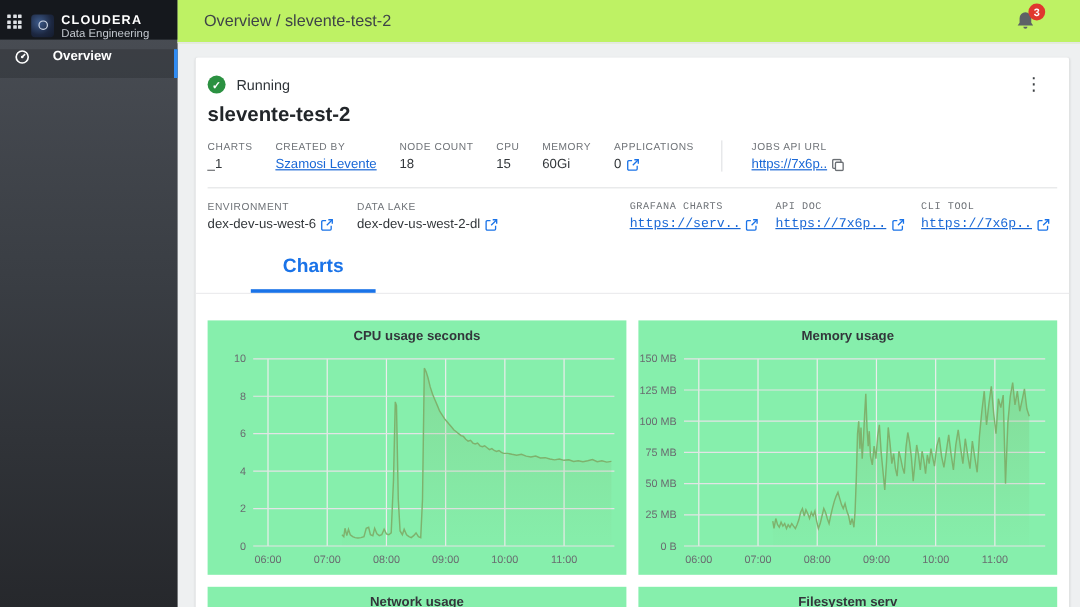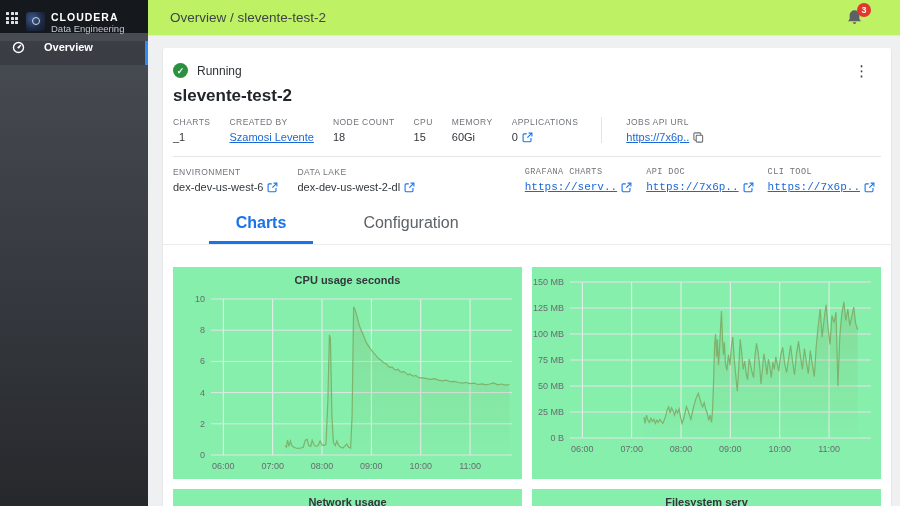--- a/index.html
+++ b/index.html
@@ -226,21 +226,20 @@
                     <path d="M7.2 1.2h3.6v3.6" fill="none" stroke="#1a73e8" stroke-width="1.2"></path>
                     <path d="M10.6 1.4L5.8 6.2" stroke="#1a73e8" stroke-width="1.2"></path>
                   </svg>
               </div>
             </div>
           </div>
         </div>
 
         <div class="tabs">
           <div class="tab active">Charts</div>
-          <div class="tab">Configuration</div>
         </div>
 
         <div class="charts">
           <div class="panel">
             <div class="panel-title">CPU usage seconds</div>
             <svg class="chart-svg" width="349" height="188">
                 <line x1="50.3360655737705" x2="50.3360655737705" y1="8" y2="164" stroke="#eceded"></line>
                 <text x="50.3360655737705" y="178" text-anchor="middle" class="tick">06:00</text>
                 <line x1="99.68032786885246" x2="99.68032786885246" y1="8" y2="164" stroke="#eceded"></line>
                 <text x="99.68032786885246" y="178" text-anchor="middle" class="tick">07:00</text>
@@ -268,20 +267,21 @@
                   <linearGradient id="grad0_0" x1="0" y1="0" x2="0" y2="1">
                     <stop offset="0" stop-color="#7eb26d" stop-opacity="0.30"></stop>
                     <stop offset="1" stop-color="#7eb26d" stop-opacity="0.02"></stop>
                   </linearGradient>
                 </defs>
                 <polygon points="112.0,154.6 113.5,156.2 114.5,149.2 116.0,155.4 117.4,150.0 118.9,154.6 120.9,156.2 122.9,157.0 125.3,157.4 127.8,157.0 130.3,156.2 132.2,149.2 134.2,148.4 135.7,154.6 137.7,155.4 139.2,149.2 141.1,153.9 143.1,155.4 145.1,154.6 147.1,150.0 149.0,153.9 151.0,154.6 153.0,153.1 154.9,109.4 156.4,43.9 157.4,47.0 158.9,125.0 160.4,151.5 162.3,154.6 163.8,150.0 165.8,154.6 167.8,156.2 169.7,157.0 171.7,155.4 173.7,153.1 175.7,156.2 177.6,157.0 179.1,125.0 180.6,15.8 182.1,18.9 183.6,23.6 185.5,31.4 187.5,37.6 189.5,42.3 191.5,47.0 193.4,51.7 195.4,54.8 197.4,57.9 199.4,60.3 201.3,62.6 203.3,64.9 205.3,67.3 207.3,68.8 209.2,70.4 211.2,72.0 213.2,72.7 215.1,75.1 217.1,76.6 219.1,75.9 221.1,78.2 223.0,79.0 225.0,78.2 227.0,80.5 229.0,81.3 230.9,80.5 232.9,82.1 234.9,83.7 236.9,82.9 238.8,84.4 240.8,85.2 242.8,84.4 244.8,86.0 246.7,86.8 250.2,86.8 253.6,87.6 257.6,88.3 261.5,87.6 265.5,89.1 269.4,89.9 273.4,89.1 277.3,90.7 281.3,90.4 285.2,91.5 289.2,92.2 293.1,91.5 297.1,92.6 301.0,92.2 305.0,93.5 308.9,92.9 312.8,93.8 316.8,93.0 320.7,91.9 324.7,93.8 328.6,93.0 332.6,94.1 336.5,93.5 336.5,164.0 112.0,164.0" fill="url(#grad0_0)"></polygon>
                 <polyline points="112.0,154.6 113.5,156.2 114.5,149.2 116.0,155.4 117.4,150.0 118.9,154.6 120.9,156.2 122.9,157.0 125.3,157.4 127.8,157.0 130.3,156.2 132.2,149.2 134.2,148.4 135.7,154.6 137.7,155.4 139.2,149.2 141.1,153.9 143.1,155.4 145.1,154.6 147.1,150.0 149.0,153.9 151.0,154.6 153.0,153.1 154.9,109.4 156.4,43.9 157.4,47.0 158.9,125.0 160.4,151.5 162.3,154.6 163.8,150.0 165.8,154.6 167.8,156.2 169.7,157.0 171.7,155.4 173.7,153.1 175.7,156.2 177.6,157.0 179.1,125.0 180.6,15.8 182.1,18.9 183.6,23.6 185.5,31.4 187.5,37.6 189.5,42.3 191.5,47.0 193.4,51.7 195.4,54.8 197.4,57.9 199.4,60.3 201.3,62.6 203.3,64.9 205.3,67.3 207.3,68.8 209.2,70.4 211.2,72.0 213.2,72.7 215.1,75.1 217.1,76.6 219.1,75.9 221.1,78.2 223.0,79.0 225.0,78.2 227.0,80.5 229.0,81.3 230.9,80.5 232.9,82.1 234.9,83.7 236.9,82.9 238.8,84.4 240.8,85.2 242.8,84.4 244.8,86.0 246.7,86.8 250.2,86.8 253.6,87.6 257.6,88.3 261.5,87.6 265.5,89.1 269.4,89.9 273.4,89.1 277.3,90.7 281.3,90.4 285.2,91.5 289.2,92.2 293.1,91.5 297.1,92.6 301.0,92.2 305.0,93.5 308.9,92.9 312.8,93.8 316.8,93.0 320.7,91.9 324.7,93.8 328.6,93.0 332.6,94.1 336.5,93.5" fill="none" stroke="#7eb26d" stroke-width="1.2"></polyline>
               </svg>
           </div>
           <div class="panel">
+            <div class="panel-title">Memory usage</div>
             <svg class="chart-svg" width="349" height="188">
                 <line x1="50.3360655737705" x2="50.3360655737705" y1="8" y2="164" stroke="#eceded"></line>
                 <text x="50.3360655737705" y="178" text-anchor="middle" class="tick">06:00</text>
                 <line x1="99.68032786885246" x2="99.68032786885246" y1="8" y2="164" stroke="#eceded"></line>
                 <text x="99.68032786885246" y="178" text-anchor="middle" class="tick">07:00</text>
                 <line x1="149.02459016393442" x2="149.02459016393442" y1="8" y2="164" stroke="#eceded"></line>
                 <text x="149.02459016393442" y="178" text-anchor="middle" class="tick">08:00</text>
                 <line x1="198.3688524590164" x2="198.3688524590164" y1="8" y2="164" stroke="#eceded"></line>
                 <text x="198.3688524590164" y="178" text-anchor="middle" class="tick">09:00</text>
                 <line x1="247.71311475409837" x2="247.71311475409837" y1="8" y2="164" stroke="#eceded"></line>

